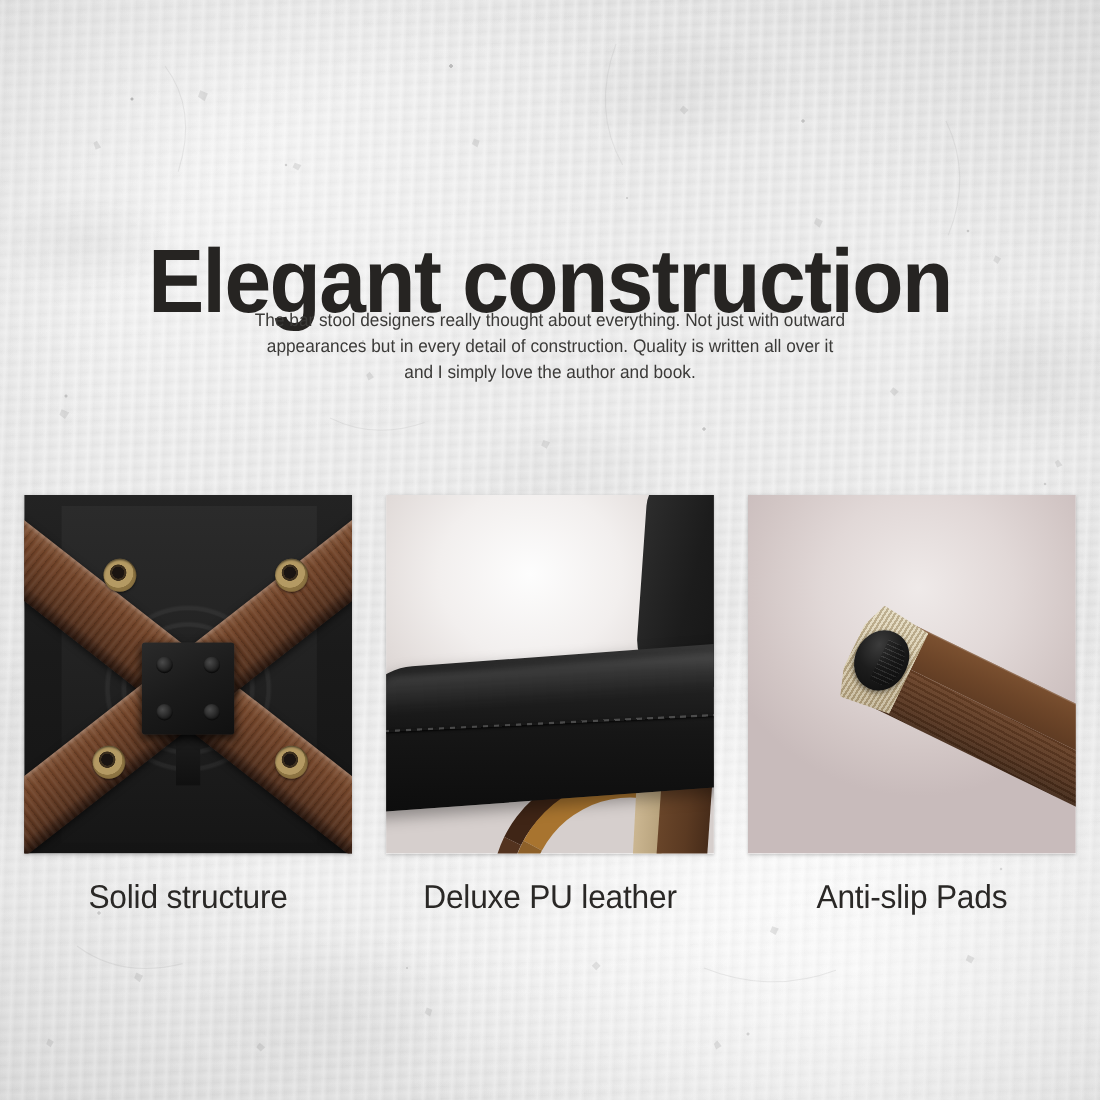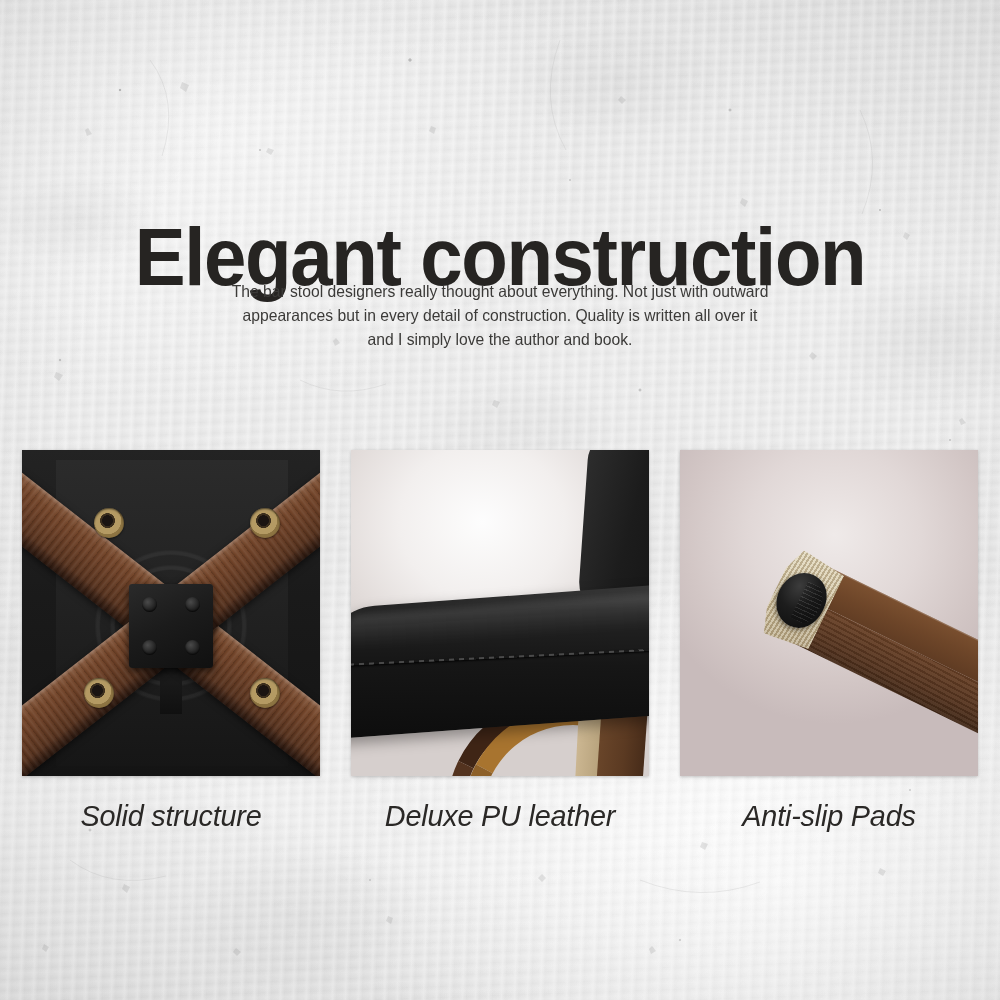--- a/index.html
+++ b/index.html
@@ -408,21 +408,20 @@
 
   
   .captions {
     position: absolute;
     top: 796px;
     left: 22px;
     width: 956px;
     height: 46px;
     display: flex;
     justify-content: space-between;
-    font-style: italic;
   }
   .caption {
     width: 298px;
     text-align: center;
     font-size: 30px;
     line-height: 40px;
     font-weight: 400;
     color: #2a2826;
     letter-spacing: -0.2px;
     transform: scaleX(0.96);

